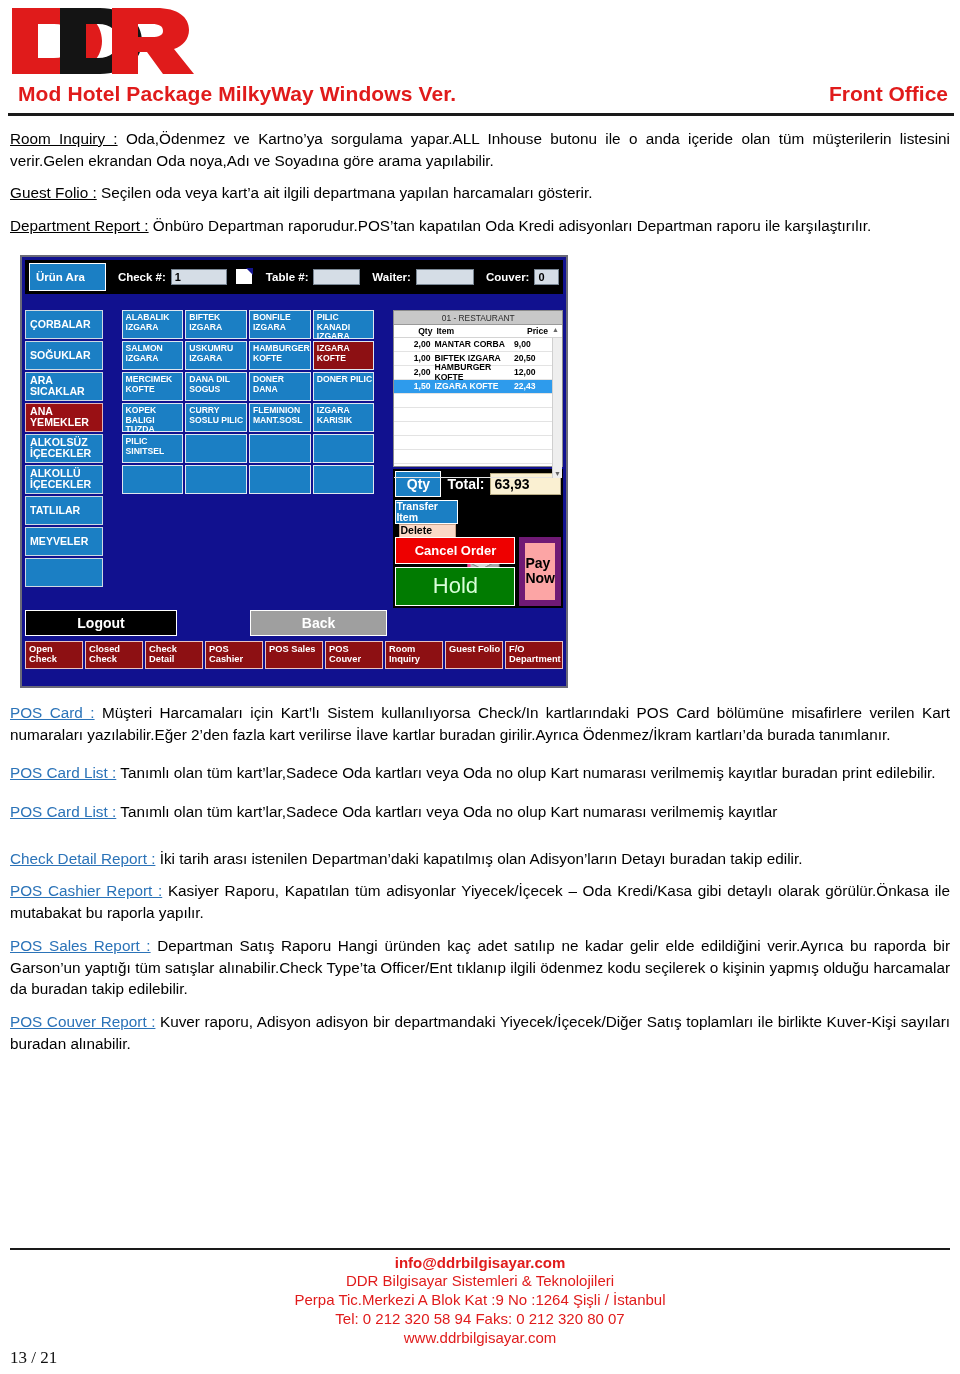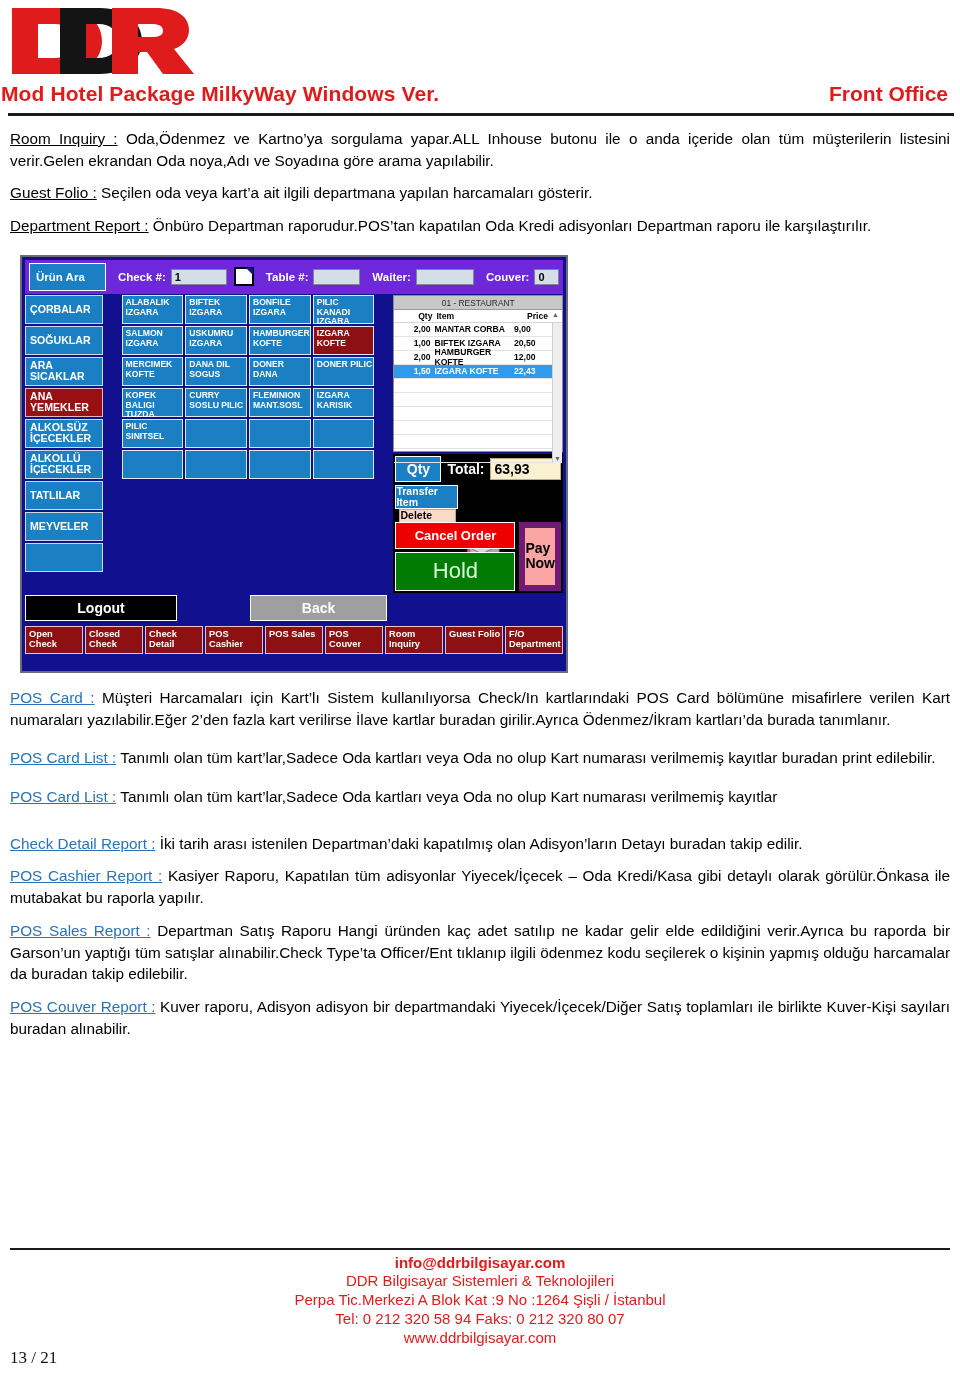--- a/index.html
+++ b/index.html
@@ -2,49 +2,49 @@
 <html><head>
 <meta charset="utf-8">
 <style>
   html,body{margin:0;padding:0;background:#fff;}
   body{width:960px;height:1374px;font-family:"Liberation Sans",sans-serif;color:#000;position:relative;overflow:hidden;}
 
   
   .header{position:relative;height:128px;}
   .logo{position:absolute;left:8px;top:4px;height:74px;display:flex;align-items:flex-start;}
   .logo svg{display:block;}
-  .title-row{position:absolute;left:1px;right:8px;top:82px;display:flex;justify-content:space-between;align-items:baseline;}
+  .title-row{position:absolute;left:18px;right:8px;top:82px;display:flex;justify-content:space-between;align-items:baseline;}
   .title-left{color:#e01b1b;font-size:21px;font-weight:bold;letter-spacing:.1px;}
   .title-right{color:#e01b1b;font-size:21px;font-weight:bold;padding-right:4px;}
   .hrule{position:absolute;left:8px;right:6px;top:113px;border-top:3px solid #1a1a1a;}
 
   
   .content{padding:0 10px 0 10px;}
   p.para{margin:0 0 11px 0;font-size:15.3px;line-height:1.42;text-align:justify;}
   .lbl{text-decoration:underline;}
   .lbl.black{color:#000;}
   .lbl.blue{color:#2b73b8;}
   .gap-sm{height:6px;}
   .gap-md{height:14px;}
 
   
   .pos-wrap{margin:18px 0 0 10px;width:548px;}
   .pos{width:548px;background:#11118f;border:2px solid #6a6a78;box-sizing:border-box;
        padding:3px;font-family:"Liberation Sans",sans-serif;position:relative;}
-  .pos-topbar{height:34px;background:#6d28d9;display:flex;align-items:center;padding:0 4px;box-sizing:border-box;}
+  .pos-topbar{height:34px;background:#000000;display:flex;align-items:center;padding:0 4px;box-sizing:border-box;}
   .btn-urunara{width:82px;height:28px;background:#1b7fc4;border:1px solid #fff;color:#fff;
        font-size:11.5px;font-weight:bold;display:flex;align-items:center;padding-left:6px;box-sizing:border-box;}
   .tb-lbl{color:#fff;font-size:11.5px;font-weight:bold;margin-left:12px;white-space:nowrap;text-align:center;}
   .tb-fld{height:16px;background:#d5dde6;border:1px solid #7a8794;margin-left:5px;box-sizing:border-box;
        color:#000;font-size:11px;font-weight:bold;display:flex;align-items:center;padding-left:3px;}
   .tb-fld.w1{width:60px;} .tb-fld.w2{width:50px;} .tb-fld.w3{width:62px;} .tb-fld.w4{width:26px;}
   .pageicon{width:21px;height:19px;margin-left:7px;background:#fff;border:2px solid #000;position:relative;box-sizing:border-box;}
   .pageicon:after{content:"";position:absolute;right:-1px;top:-1px;border-width:0 7px 7px 0;border-style:solid;border-color:#14148e #14148e transparent transparent;}
 
-  .pos-mid{display:flex;margin-top:1px;gap:16px;}
+  .pos-mid{display:flex;margin-top:16px;gap:16px;}
   .cat-col{width:84px;}
   .cat{height:29px;margin-bottom:2px;background:#1b7fc4;border:1px solid #cfd9e2;color:#fff;
        font-size:10.6px;font-weight:bold;line-height:1.05;display:flex;flex-direction:column;justify-content:center;
        padding-left:4px;box-sizing:border-box;}
   .cat.sel{background:#991014;border-color:#e3b7b7;}
   .cat.empty{background:#1b7fc4;}
   .grid{width:274px;margin-left:3px;display:grid;grid-template-columns:repeat(4,1fr);grid-auto-rows:29px;gap:2px;}
   .prod{background:#1b7fc4;border:1px solid #dfe7ef;color:#fff;font-size:8.6px;font-weight:bold;
        line-height:1.12;padding:2px 0 0 3px;box-sizing:border-box;}
   .prod.sel{background:#8d1013;}

